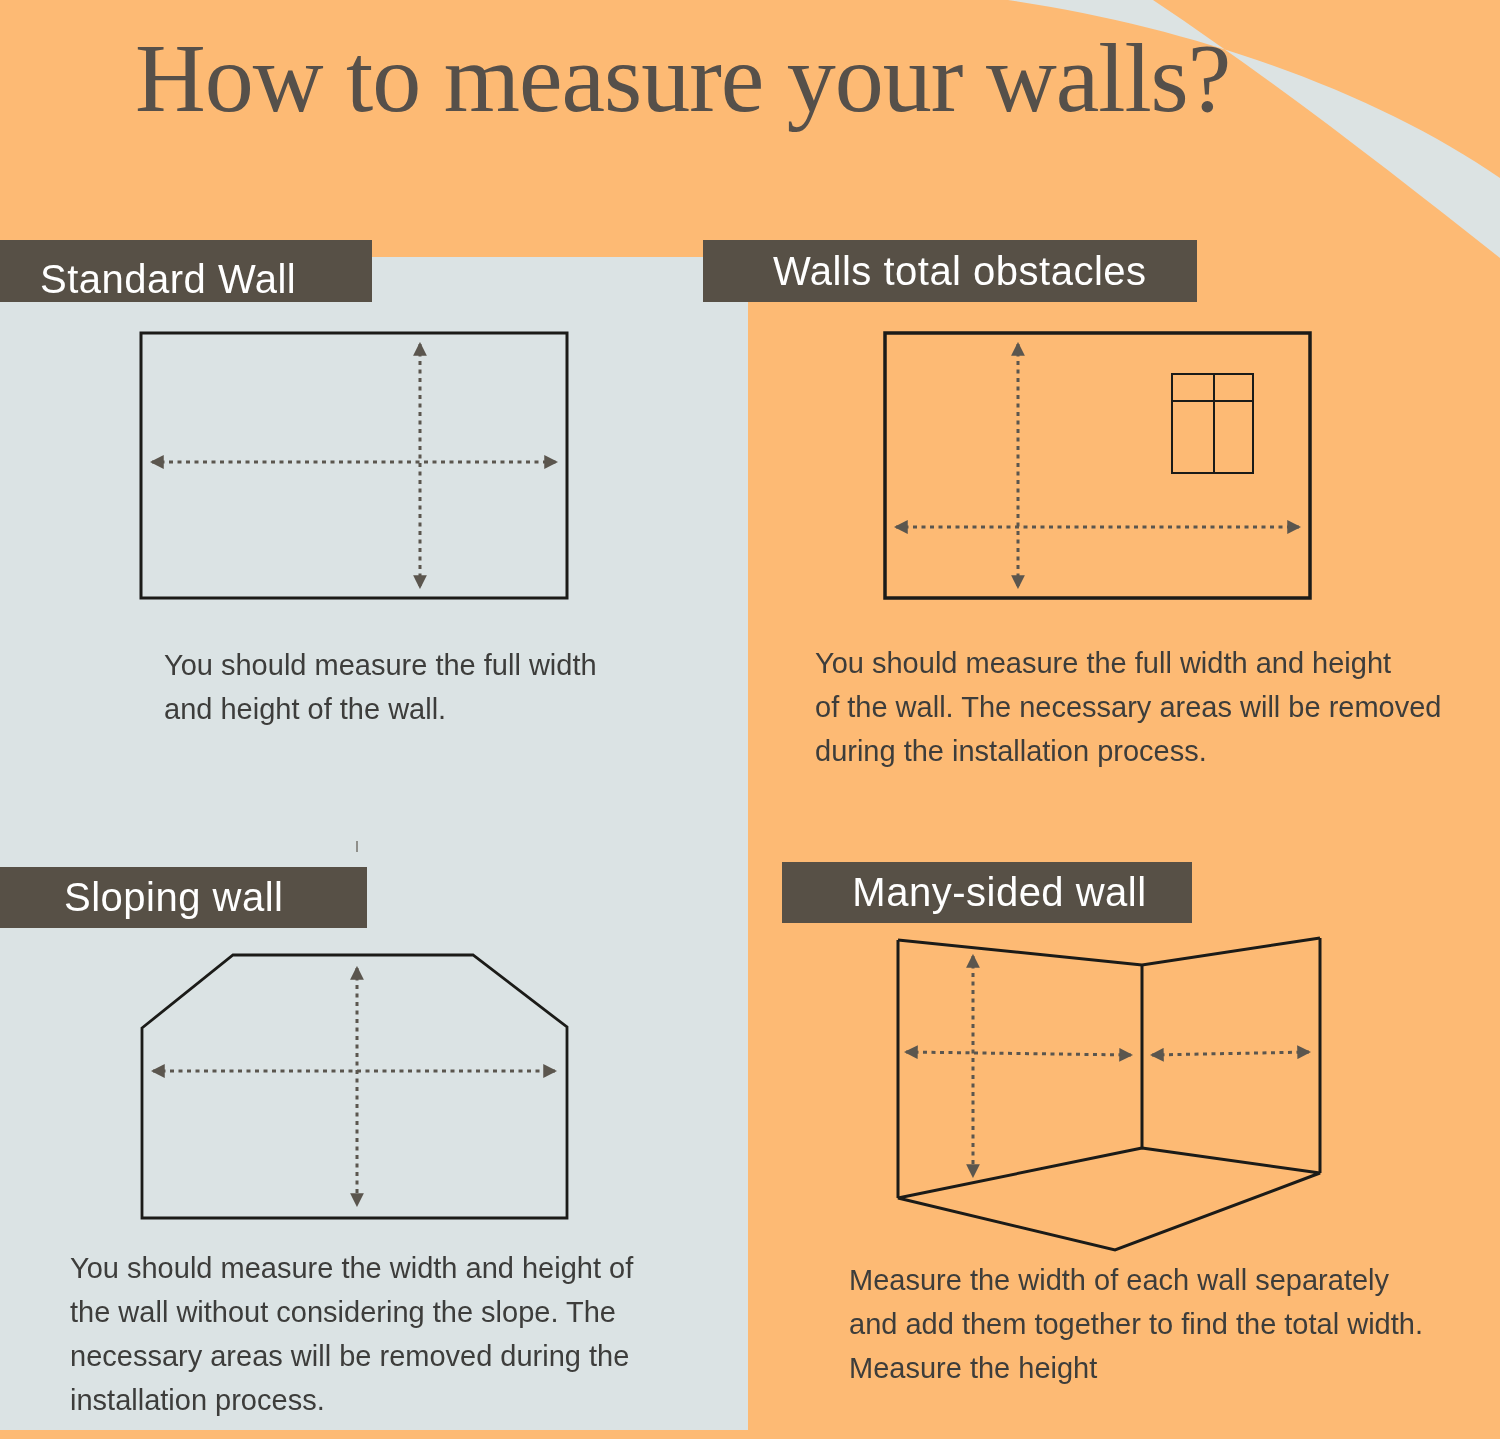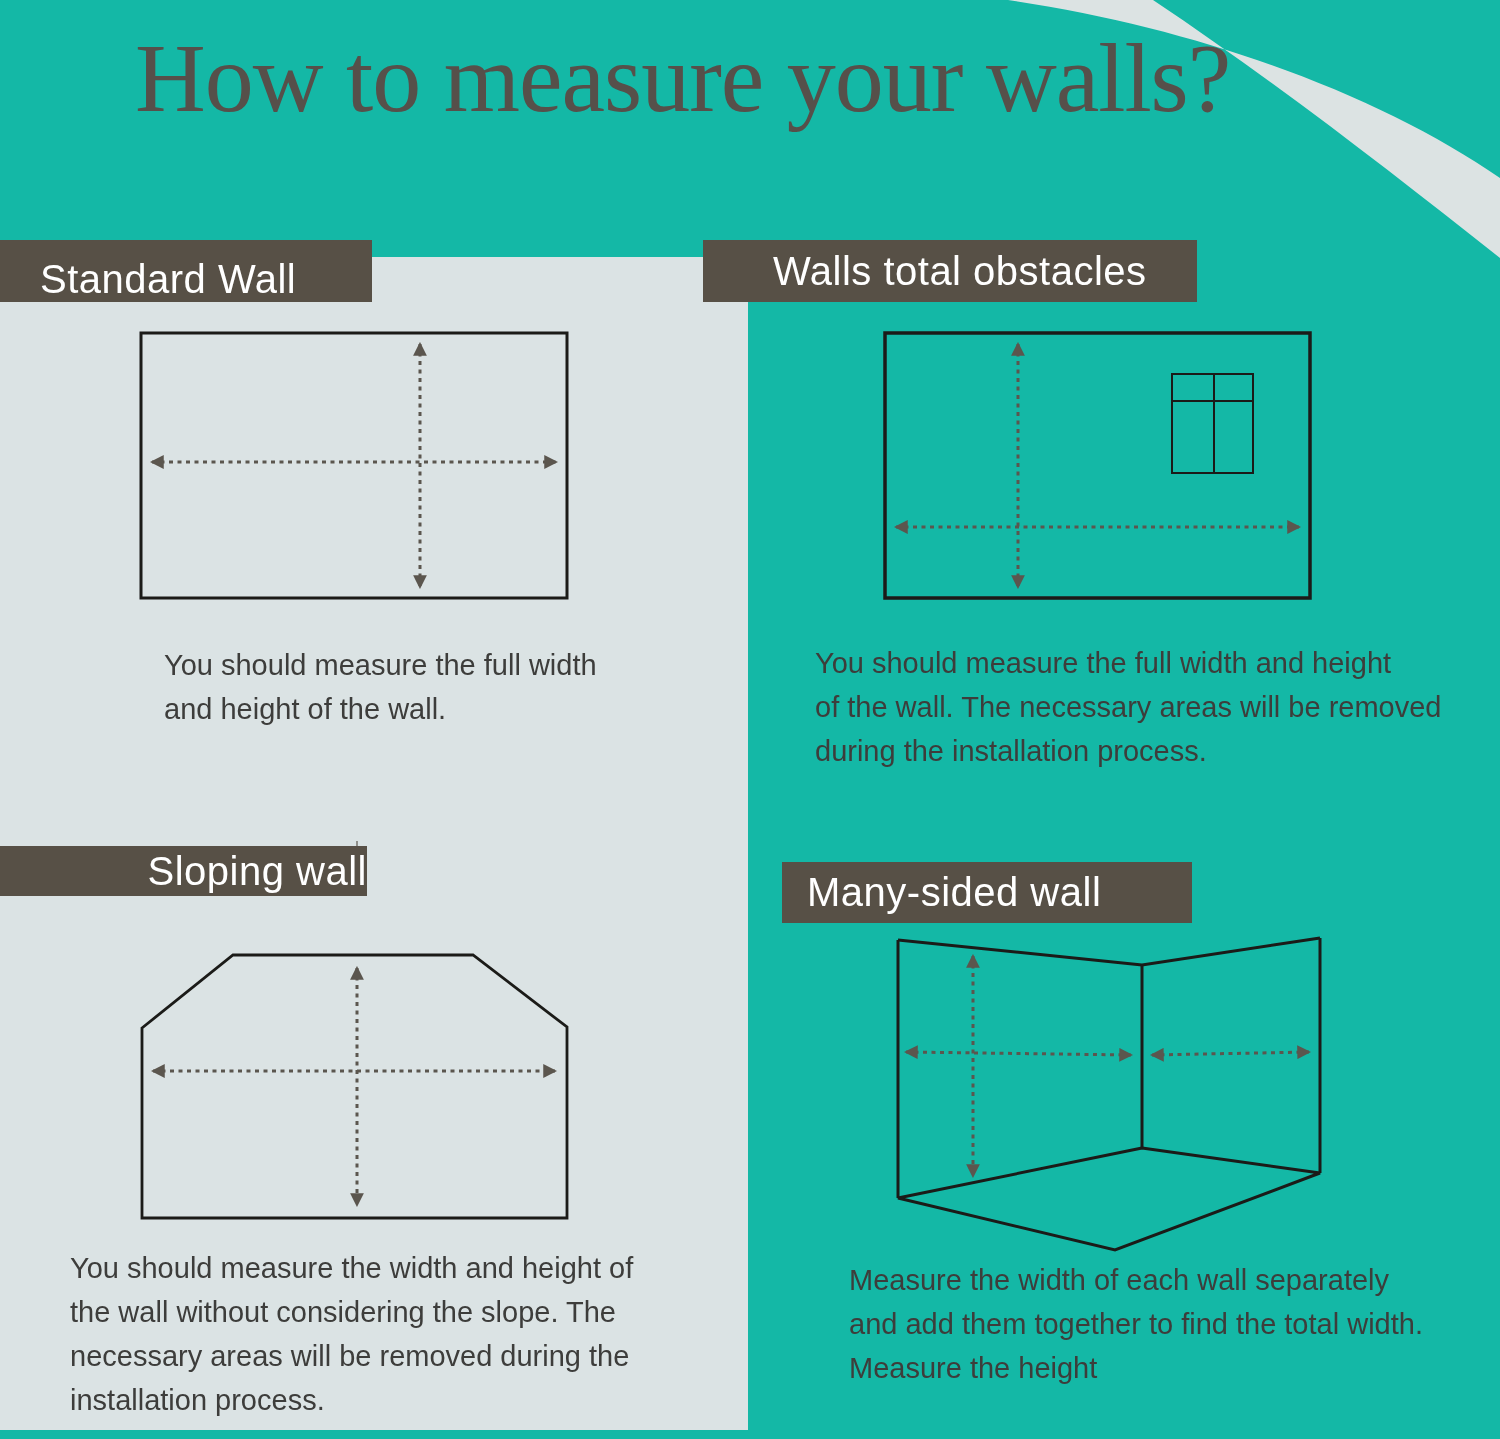--- a/index.html
+++ b/index.html
@@ -1,19 +1,19 @@
 <!DOCTYPE html>
 <html><head>
 <meta charset="utf-8">
 <style>
   html,body{margin:0;padding:0;background:#ffffff;}
   #canvas{
     position:relative;
     width:1500px;height:1439px;
-    background:#14b8a6;
+    background:#fdba74;
     overflow:hidden;
     font-family:"Liberation Sans",sans-serif;
   }
   #panel-left{
     position:absolute;left:0;top:257px;width:748px;height:1173px;
     background:#dbe3e4;z-index:1;
   }
   #diagram-layer{
     position:absolute;left:0;top:0;width:1500px;height:1439px;
     z-index:2;pointer-events:none;
@@ -26,22 +26,22 @@
   }
   .section-bar{
     position:absolute;z-index:3;
     background:#575046;color:#ffffff;
     font-size:40px;font-weight:400;
     display:flex;align-items:center;
     letter-spacing:0.5px;
   }
   #bar-standard{left:0;top:240px;width:372px;height:62px;padding-left:40px;box-sizing:border-box;align-items:flex-end;}
   #bar-obstacles{left:703px;top:240px;width:494px;height:62px;padding-left:70px;box-sizing:border-box;}
-  #bar-sloping{left:0;top:846px;width:367px;height:50px;padding-left:64px;box-sizing:border-box;justify-content:flex-end;}
-  #bar-many{left:782px;top:862px;width:410px;height:61px;padding-left:25px;box-sizing:border-box;}
+  #bar-sloping{left:0;top:867px;width:367px;height:61px;padding-left:64px;box-sizing:border-box;}
+  #bar-many{left:782px;top:862px;width:410px;height:61px;padding-left:25px;box-sizing:border-box;justify-content:center;}
   .section-desc{
     position:absolute;z-index:3;
     color:#3d3d3b;font-size:29px;line-height:44px;
     white-space:pre-line;
   }
   #desc-standard{left:124px;top:643px;width:520px;margin-left:40px;}
   #desc-obstacles{left:815px;top:641px;width:670px;}
   #desc-sloping{left:70px;top:1246px;width:640px;}
   #desc-many{left:849px;top:1258px;width:650px;}
 </style>

